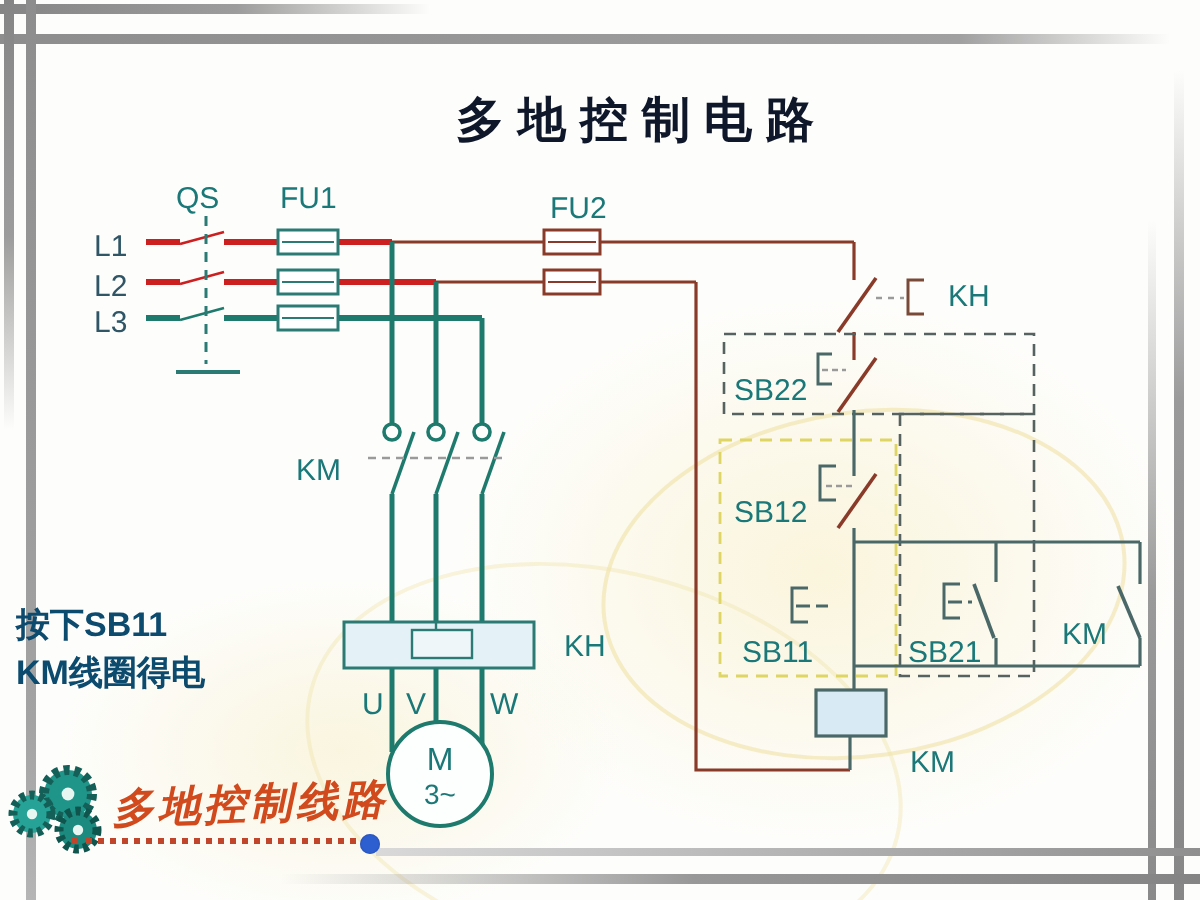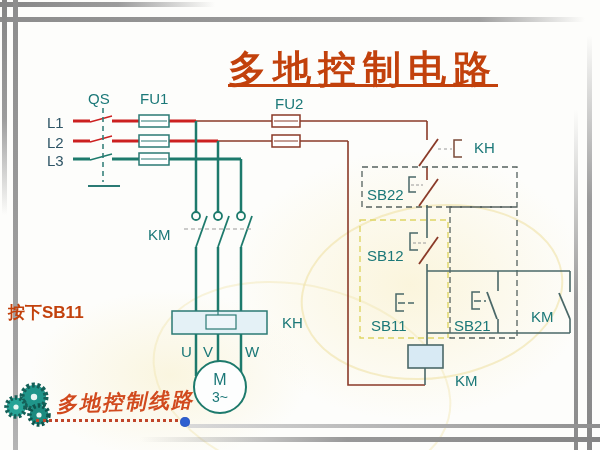--- a/index.html
+++ b/index.html
@@ -32,25 +32,25 @@
     background:linear-gradient(to bottom,rgba(190,190,190,0),#9a9a9a 55%,#8a8a8a);}
   .bar-right-2{left:587px;top:35px;width:5px;height:415px;
     background:linear-gradient(to bottom,rgba(200,200,200,0),#9a9a9a 40%,#868686);}
   .bar-bottom-1{left:188px;top:424px;width:412px;height:4px;
     background:linear-gradient(to right,#d9d9d9,#8f8f8f);}
   .bar-bottom-2{left:140px;top:437px;width:460px;height:5px;
     background:linear-gradient(to right,rgba(205,205,205,0),#989898 45%,#848484);}
   
   .title{
     position:absolute;z-index:5;left:228px;top:44px;width:300px;
-    font-size:38px;font-weight:bold;letter-spacing:7px;color:#c2410c;white-space:nowrap;text-decoration:underline;
+    font-size:24px;font-weight:bold;letter-spacing:7px;color:#0f172a;white-space:nowrap;
   }
   .note{
     position:absolute;z-index:5;left:8px;top:301px;width:150px;
-    font-size:17px;font-weight:bold;color:#c2410c;line-height:24px;white-space:nowrap;
+    font-size:17px;font-weight:bold;color:#0c4a6e;line-height:24px;white-space:nowrap;
   }
   .footer-text{
     position:absolute;z-index:5;left:56px;top:388px;
     font-size:21px;font-weight:bold;font-style:italic;letter-spacing:2px;
     color:#d14a1e;transform:rotate(-2deg);white-space:nowrap;
   }
   .footer-dots{
     position:absolute;z-index:5;left:36px;top:419px;width:148px;height:0;
     border-bottom:3px dotted #c0452a;
   }
@@ -230,20 +230,21 @@
     <text class="lbl" x="371" y="331">SB11</text>
     <text class="lbl" x="454" y="331">SB21</text>
     <text class="lbl" x="531" y="322">KM</text>
     <text class="lbl" x="455" y="386">KM</text>
   </svg>
 
   <div class="title">多地控制电路</div>
 
   <div class="note">
     <div>按下SB11</div>
+    <div>KM线圈得电</div>
   </div>
 
   <svg class="gears" width="58" height="50" viewBox="0 0 58 50">
     <circle cx="31" cy="17" r="12" fill="#1f958a" stroke="#146058" stroke-width="5" stroke-dasharray="3,2.4"></circle>
     <circle cx="13" cy="27" r="9.5" fill="#26a396" stroke="#146058" stroke-width="4.5" stroke-dasharray="2.6,2.2"></circle>
     <circle cx="36" cy="35" r="9.5" fill="#1c8a7f" stroke="#0f554e" stroke-width="4.5" stroke-dasharray="2.6,2.2"></circle>
     <circle cx="31" cy="17" r="3.2" fill="#e8f6f2"></circle>
     <circle cx="13" cy="27" r="2.6" fill="#e8f6f2"></circle>
     <circle cx="36" cy="35" r="2.6" fill="#e8f6f2"></circle>
   </svg>

